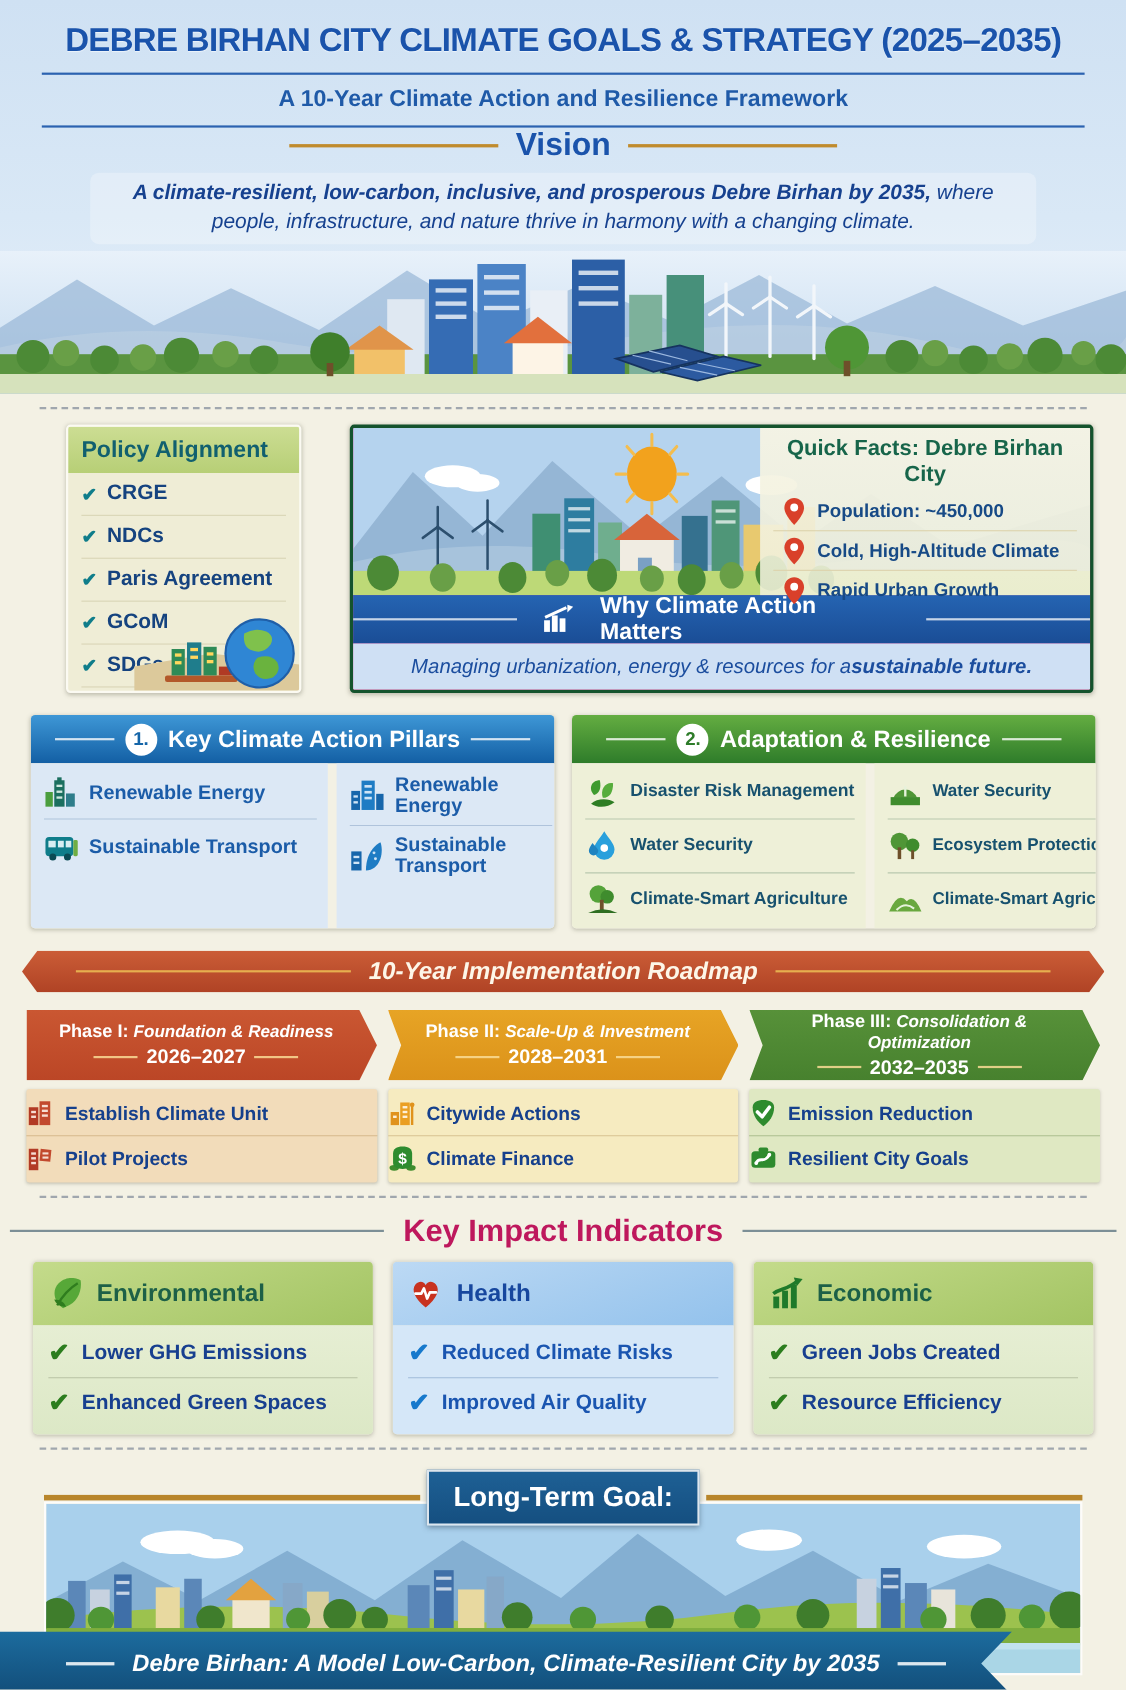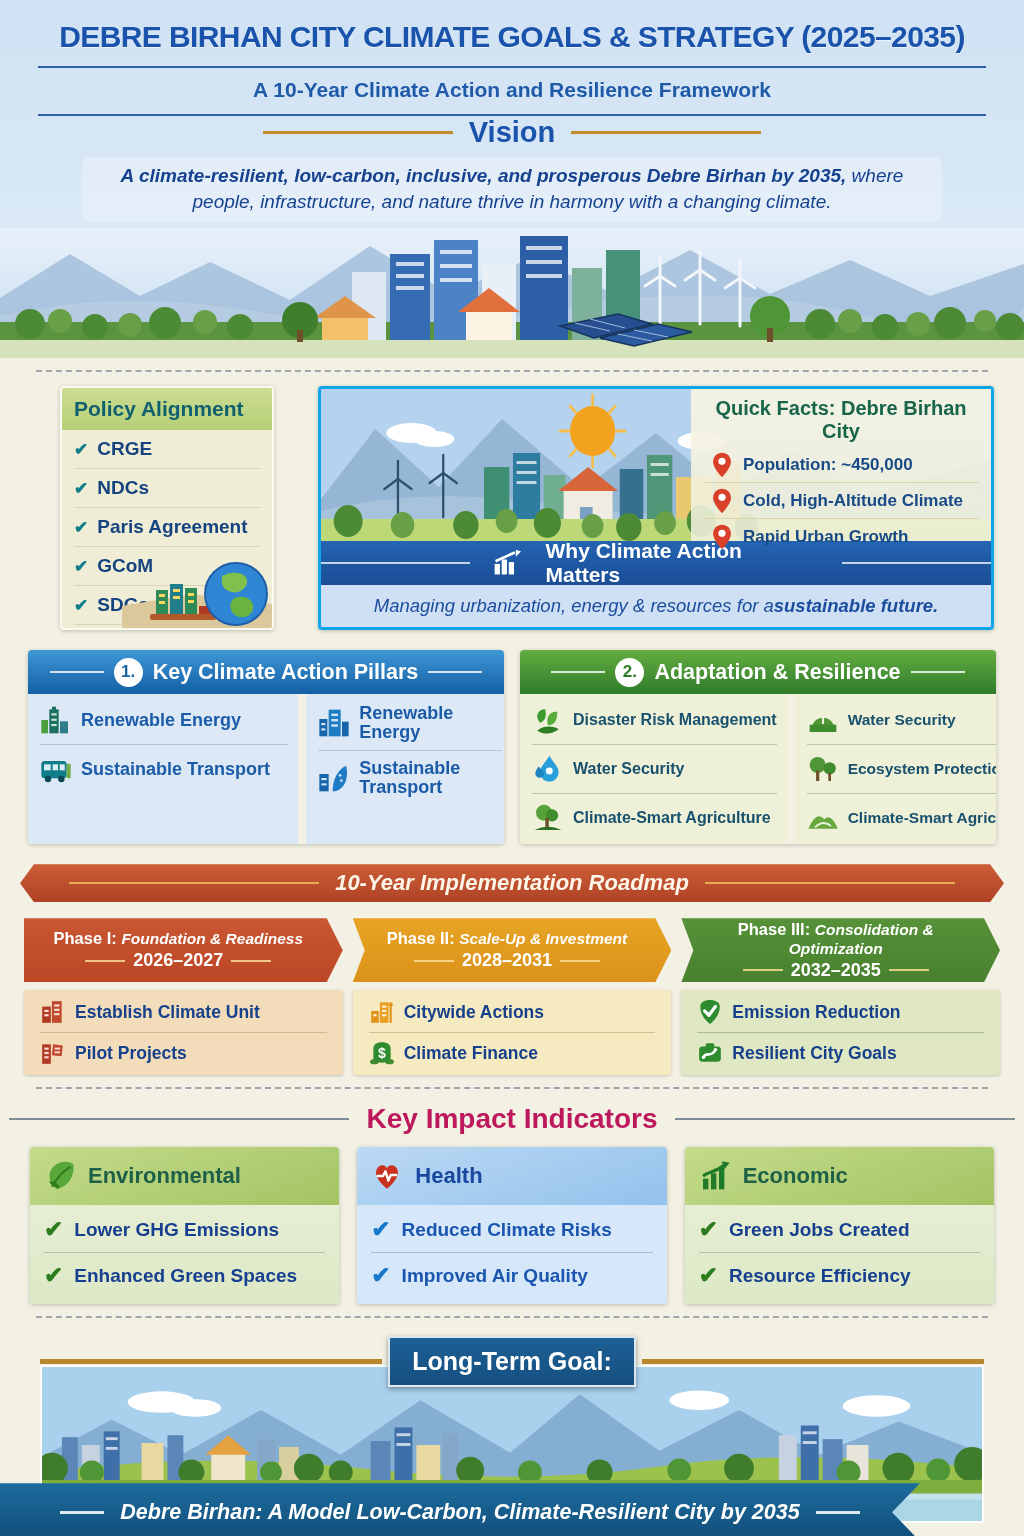--- a/index.html
+++ b/index.html
@@ -48,21 +48,21 @@
   .policy-item{
     display:flex; align-items:center; gap:9px; margin:0 12px;
     padding:8px 0; border-bottom:1px solid #d9d5b6;
     color:#15437f; font-size:19px; font-weight:bold;
   }
   .policy-item:last-child{ border-bottom:none; }
   .pcheck{ color:#0f7d8a; font-size:17px; }
   .policy-art{ position:absolute; right:0; bottom:0; }
 
   .facts-card{
-    flex:1; background:#ec4899; overflow:hidden; border:3px solid #0ea5e9;
+    flex:1; background:#ec4899; overflow:hidden; border:3px solid #14532d;
     display:flex; flex-direction:column;
   }
   .facts-scene{ position:relative; height:152px; }
   .facts-scene svg{ width:100%; height:152px; }
   .facts-panel{
     position:absolute; top:0; right:0; width:300px; height:152px;
     background:linear-gradient(180deg,rgba(246,244,228,.95),rgba(240,240,218,.88));
     padding:8px 12px 6px 12px;
   }
   .facts-title{ color:#17654a; font-size:20px; font-weight:bold; text-align:center; margin-bottom:4px; }
@@ -129,21 +129,21 @@
   .phase-head{ clip-path:polygon(0 0,calc(100% - 16px) 0,100% 50%,calc(100% - 16px) 100%,0 100%); }
   .phase.notch .phase-head{ clip-path:polygon(0 0,calc(100% - 16px) 0,100% 50%,calc(100% - 16px) 100%,0 100%,12px 50%); }
   .ph1 .phase-head{ background:linear-gradient(180deg,#ca5732,#bb4626); }
   .ph2 .phase-head{ background:linear-gradient(180deg,#e7a425,#db921a); }
   .ph3 .phase-head{ background:linear-gradient(180deg,#579139,#47812e); }
   .ph-line1{ font-size:16.5px; }
   .ph-line1 .pname{ font-weight:bold; }
   .ph-line1 .pfocus{ font-weight:bold; font-style:italic; font-size:15.5px; }
   .ph-line2{ display:flex; align-items:center; gap:8px; font-size:18px; font-weight:bold; margin-top:2px; }
   .ydash{ width:40px; height:2px; background:rgba(250,220,150,.85); }
-  .phase-body{ margin-top:8px; border-radius:3px; padding:2px 16px; box-shadow:0 1px 3px rgba(90,90,70,.3); }
+  .phase-body{ margin-top:8px; border-radius:3px; padding:2px 0; box-shadow:0 1px 3px rgba(90,90,70,.3); }
   .ph1 .phase-body{ background:#f2dcba; }
   .ph2 .phase-body{ background:#f6ebc0; }
   .ph3 .phase-body{ background:#dfe8c2; }
   .phase-body .item{ color:#16408c; font-size:17.5px; border-color:rgba(170,130,70,.4); padding:7px 0; }
   .ph3 .phase-body .item{ border-color:rgba(110,140,80,.45); }
   
   .kii-head{ display:flex; align-items:center; justify-content:center; gap:18px; margin-top:14px; }
   .kline{ flex:1; max-width:340px; height:2px; background:#7c8f96; }
   .kii-title{ color:#be185d; font-size:28px; font-weight:bold; }
   .row4{ display:flex; gap:18px; padding:12px 30px 0 30px; }

